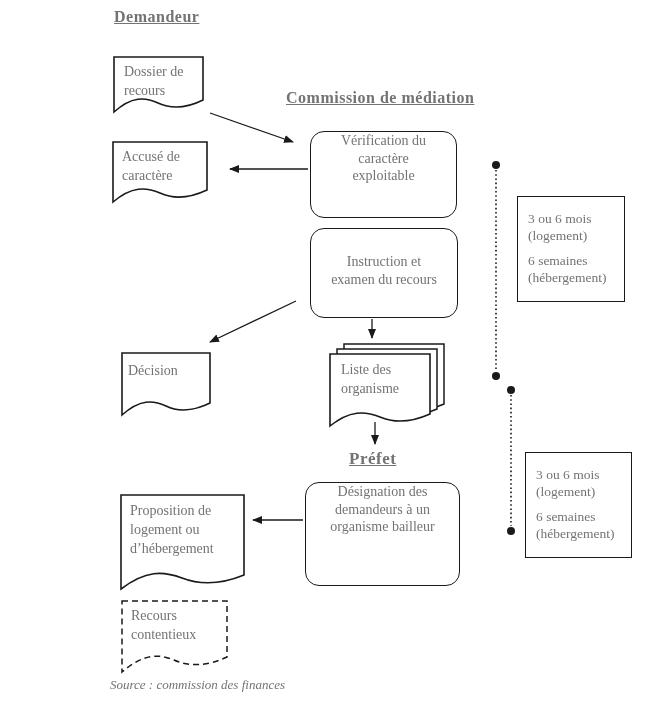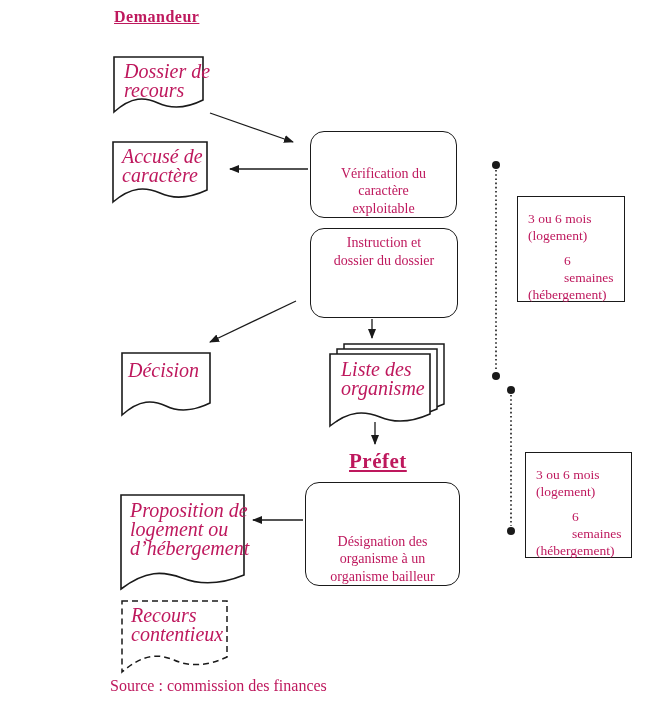--- a/index.html
+++ b/index.html
@@ -1,40 +1,40 @@
 <!DOCTYPE html>
 <html><head>
 <meta charset="utf-8">
 <style>
   html,body{margin:0;padding:0;background:#fff;}
   .stage{
     position:relative;width:651px;height:722px;background:#fff;
-    font-family:"Liberation Serif", serif;color:#be185d;overflow:hidden;
+    font-family:"Liberation Serif", serif;color:#737373;overflow:hidden;
   }
   .stage svg{position:absolute;left:0;top:0;}
   .heading{
     position:absolute;font-weight:bold;font-size:16px;letter-spacing:.5px;
     text-decoration:underline;white-space:nowrap;
   }
   .pbox{
     position:absolute;border:1.6px solid #1a1a1a;border-radius:14px;background:#fff;
-    display:flex;flex-direction:column;align-items:center;justify-content:flex-end;
+    display:flex;flex-direction:column;align-items:center;justify-content:flex-start;
     text-align:center;font-size:14px;line-height:17.5px;box-sizing:border-box;
   }
-  .pbox.topalign{justify-content:flex-start;padding-top:5px;}
+  .pbox.topalign{justify-content:flex-start;padding-top:24px;}
   .doc-label{
-    position:absolute;font-size:20px;line-height:19px;white-space:nowrap;font-style:italic;
+    position:absolute;font-size:14px;line-height:19px;white-space:nowrap;
   }
   .delay-box{
     position:absolute;border:1.5px solid #1a1a1a;background:#fff;box-sizing:border-box;
     font-size:13.5px;line-height:17px;padding:13px 8px 0 10px;
   }
-  .delay-box .grp2{margin-top:8px;margin-left:36px;}
+  .delay-box .grp2{margin-top:8px;}
   .source{
-    position:absolute;font-size:16px;white-space:nowrap;
+    position:absolute;font-style:italic;font-size:13px;white-space:nowrap;
   }
 </style>
 </head>
 <body>
 
 <div class="stage">
 
   <svg width="651" height="722" viewBox="0 0 651 722">
     <defs>
       <marker id="ah" markerWidth="11" markerHeight="9" refX="9" refY="4" orient="auto" markerUnits="userSpaceOnUse">
@@ -66,21 +66,22 @@
       <circle cx="496" cy="376" r="4" fill="#1a1a1a"></circle>
     </g>
     <g>
       <circle cx="511" cy="390" r="4" fill="#1a1a1a"></circle>
       <line x1="511" y1="395" x2="511" y2="526" stroke="#1a1a1a" stroke-width="1.6" stroke-dasharray="1.6 2.6"></line>
       <circle cx="511" cy="531" r="4" fill="#1a1a1a"></circle>
     </g>
   </svg>
 
   <div class="heading" style="left:114px;top:8px">Demandeur</div>
-  <div class="heading" style="left:349px;top:449px;font-size:21px">Préfet</div>
+  <div class="heading" style="left:286px;top:89px">Commission de médiation</div>
+  <div class="heading" style="left:349px;top:449px;font-size:17px">Préfet</div>
 
   <div class="doc-label" style="left:124px;top:62px">
     <div>Dossier de</div>
     <div>recours</div>
   </div>
   <div class="doc-label" style="left:122px;top:147px">
     <div>Accusé de</div>
     <div>caractère</div>
   </div>
   <div class="doc-label" style="left:128px;top:361px">
@@ -100,25 +101,25 @@
     <div>contentieux</div>
   </div>
 
   <div class="pbox" style="left:310px;top:131px;width:147px;height:87px">
     <div>Vérification du</div>
     <div>caractère</div>
     <div>exploitable</div>
   </div>
   <div class="pbox topalign" style="left:310px;top:228px;width:148px;height:90px">
     <div>Instruction et</div>
-    <div>dossier du dossier</div>
+    <div>examen du recours</div>
   </div>
   <div class="pbox" style="left:305px;top:482px;width:155px;height:104px">
     <div>Désignation des</div>
-    <div>organisme à un</div>
+    <div>demandeurs à un</div>
     <div>organisme bailleur</div>
   </div>
 
   <div class="delay-box" style="left:517px;top:196px;width:108px;height:106px">
     <div>3 ou 6 mois</div>
     <div>(logement)</div>
     <div class="grp2">6 semaines</div>
     <div>(hébergement)</div>
   </div>
   <div class="delay-box" style="left:525px;top:452px;width:107px;height:106px">

